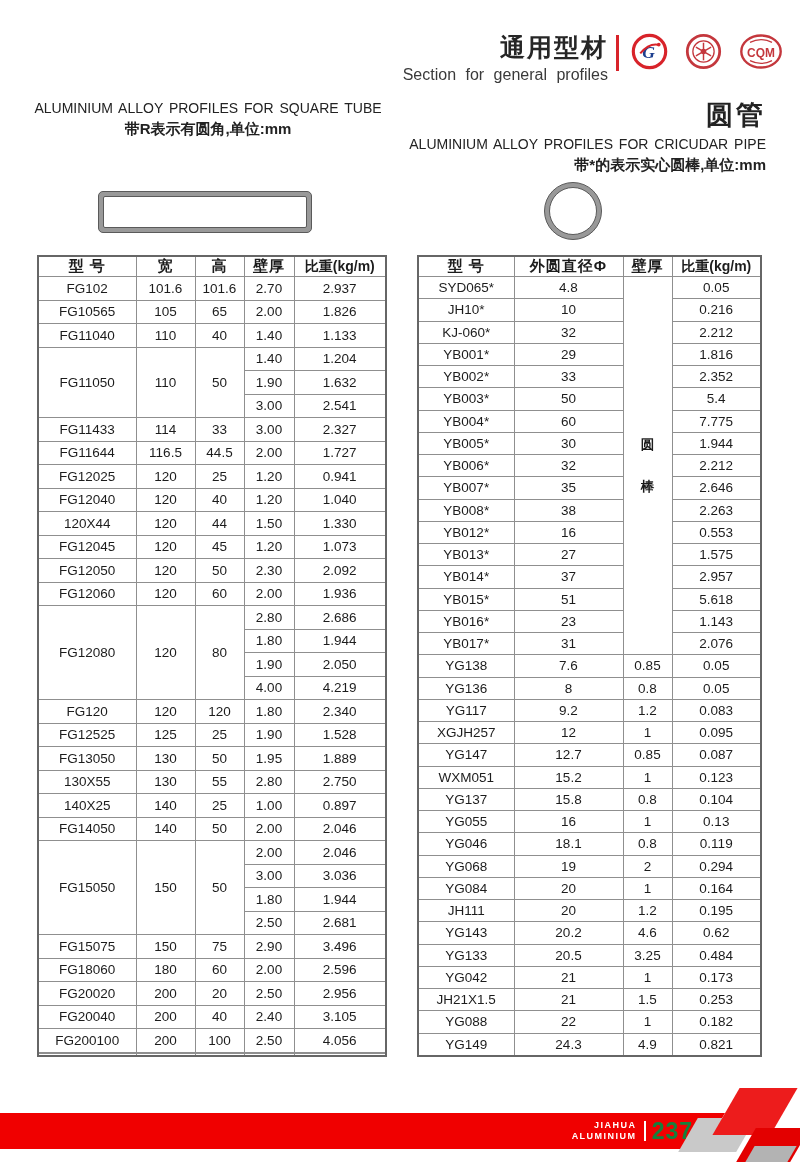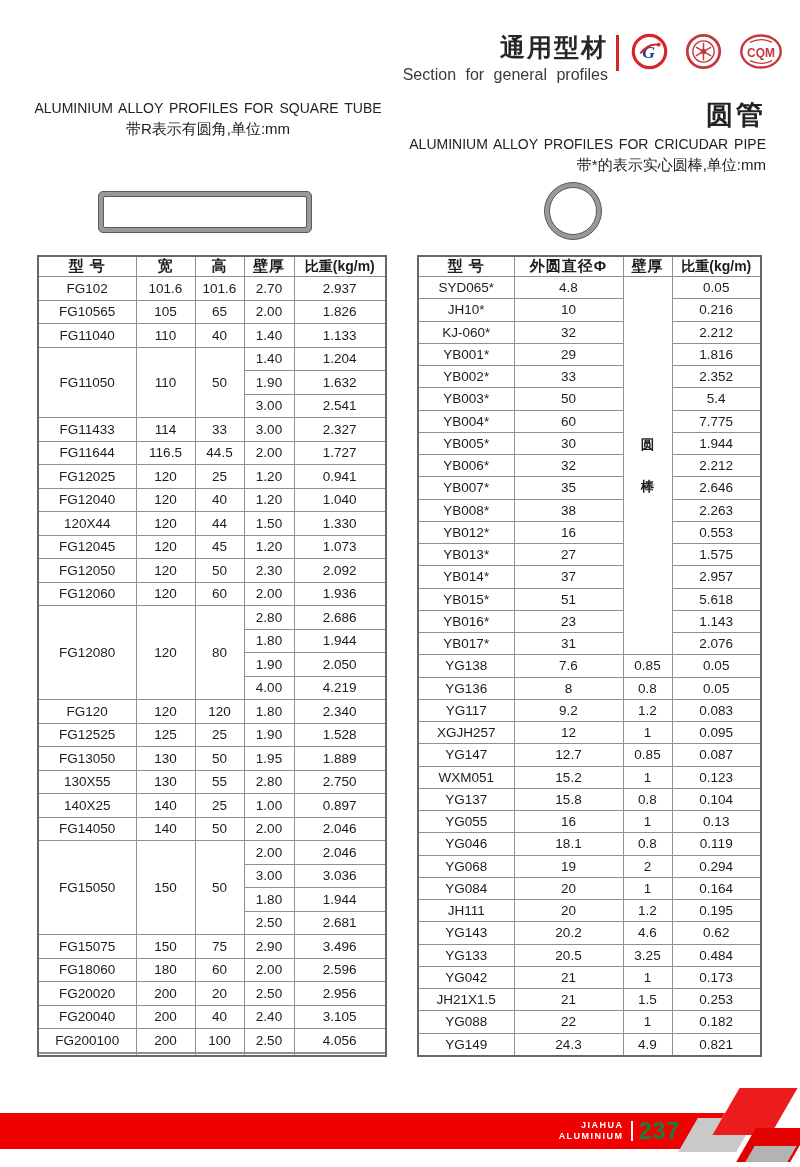--- a/index.html
+++ b/index.html
@@ -15,21 +15,21 @@
   .hdr-title .en { font-size:16px; color:#3a3a3a; word-spacing:5px; margin-top:2px; }
   .hdr-divider { position:absolute; left:616px; top:35px; width:3px; height:36px; background:#d8232a; }
   .hdr-logos { position:absolute; left:631px; top:33px; display:flex; gap:17px; align-items:center; }
   .hdr-logos svg { display:block; }
   
   .sec-title { position:absolute; text-align:center; }
   .sec-title.left  { left:30px;  top:97px; width:356px; }
   .sec-title.right { left:400px; top:97px; width:366px;text-align:right; }
   .sec-title .zh   { font-size:27px; font-weight:bold; letter-spacing:3px; color:#222; }
   .sec-title .en   { font-size:14px; font-weight:normal; color:#222; margin-top:3px; word-spacing:2px; }
-  .sec-title .note { font-size:15px; color:#222; margin-top:4px; }
+  .sec-title .note { font-size:15px; color:#222; margin-top:4px;font-weight:bold; }
   
   .tube-rect { position:absolute; left:98px; top:191px; width:214px; height:42px;
     border:1.5px solid #5a5a5a; background:#999; border-radius:5px; padding:4px; }
   .tube-rect .inner { width:100%; height:100%; background:#fff; border:1px solid #5a5a5a; border-radius:2px; }
   .tube-circle { position:absolute; left:544px; top:182px; width:58px; height:58px;
     border:1.5px solid #5a5a5a; background:#999; border-radius:50%; padding:4px; }
   .tube-circle .inner { width:100%; height:100%; background:#fff; border:1px solid #5a5a5a; border-radius:50%; }
   
   table.spec { position:absolute; border-collapse:collapse; table-layout:fixed;
     border:2px solid #666; height:802px; }
@@ -44,21 +44,21 @@
   td.rodcell { font-size:15px; font-weight:bold; }
   td.rodcell .stack { display:flex; flex-direction:column; align-items:center; gap:24px; }
   
   .footer-band { position:absolute; left:0; top:1113px; width:800px; height:36px;
     background:#f00000; clip-path:polygon(0 0,725px 0,704px 100%,0 100%); }
   .fshape { position:absolute; transform:skewX(-30deg); }
   .fs-gray1 { left:688px; top:1118px; width:58px; height:34px; background:#c9c9c9; }
   .fs-red1  { left:726px; top:1088px; width:58px; height:47px; background:#ed1c1c; }
   .fs-red2  { left:746px; top:1128px; width:54px; height:34px; background:#e30000; }
   .fs-gray2 { left:750px; top:1146px; width:42px; height:16px; background:#b3b3b3; }
-  .footer-brand { position:absolute; top:1113px; right:120px; height:36px;
+  .footer-brand { position:absolute; top:1113px; right:107px; height:36px;
     display:flex; align-items:center; z-index:3; }
   .footer-brand .lines { text-align:right; color:#fff; font-size:9px; font-weight:bold;
     letter-spacing:1.5px; line-height:1.2; }
   .footer-brand .bar { width:2px; height:20px; background:#fff; margin:0 6px 0 7px; }
   .footer-brand .pageno { color:#15803d; font-size:23px; font-weight:bold; letter-spacing:1px; }
 </style>
 </head>
 <body>
 
 <div class="page">

